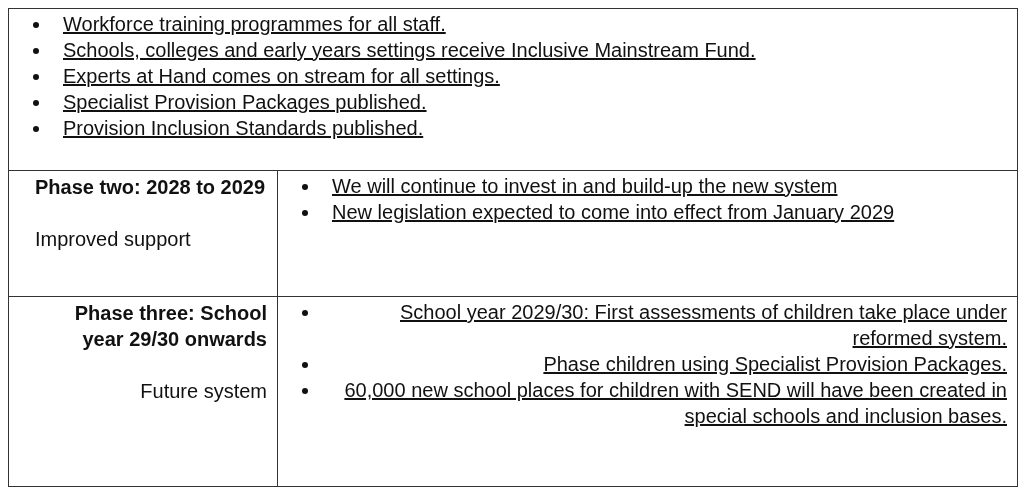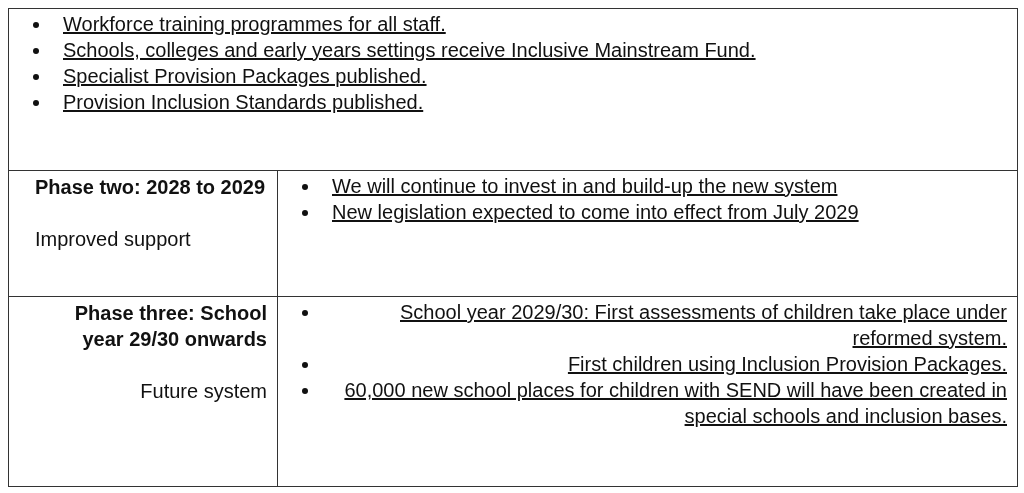--- a/index.html
+++ b/index.html
@@ -79,46 +79,47 @@
 </head>
 <body>
 
 <div class="table">
 
   <div class="row r1">
     <div class="right">
       <ul class="bullets">
         <li><span class="bullet-dot"></span><span>Workforce training programmes for all staff.</span></li>
         <li><span class="bullet-dot"></span><span>Schools, colleges and early years settings receive Inclusive Mainstream Fund.</span></li>
+        <li><span class="bullet-dot"></span><span>Experts at Hand comes on stream for all settings.</span></li>
         <li><span class="bullet-dot"></span><span>Specialist Provision Packages published.</span></li>
         <li><span class="bullet-dot"></span><span>Provision Inclusion Standards published.</span></li>
       </ul>
     </div>
   </div>
 
   <div class="row r2">
     <div class="left">
       <p class="phase-title">Phase two: 2028 to 2029</p>
       <div class="phase-sub">Improved support</div>
     </div>
     <div class="right">
       <ul class="bullets">
         <li><span class="bullet-dot"></span><span>We will continue to invest in and build-up the new system</span></li>
-        <li><span class="bullet-dot"></span><span>New legislation expected to come into effect from July 2029</span></li>
+        <li><span class="bullet-dot"></span><span>New legislation expected to come into effect from January 2029</span></li>
       </ul>
     </div>
   </div>
 
   <div class="row r3">
     <div class="left">
       <p class="phase-title">Phase three: School year 29/30 onwards</p>
       <div class="phase-sub">Future system</div>
     </div>
     <div class="right">
       <ul class="bullets">
         <li><span class="bullet-dot"></span><span>School year 2029/30: First assessments of children take place under reformed system.</span></li>
-        <li><span class="bullet-dot"></span><span>First children using Inclusion Provision Packages.</span></li>
+        <li><span class="bullet-dot"></span><span>Phase children using Specialist Provision Packages.</span></li>
         <li><span class="bullet-dot"></span><span>60,000 new school places for children with SEND will have been created in special schools and inclusion bases.</span></li>
       </ul>
     </div>
   </div>
 
 </div>
 
 </body></html>

